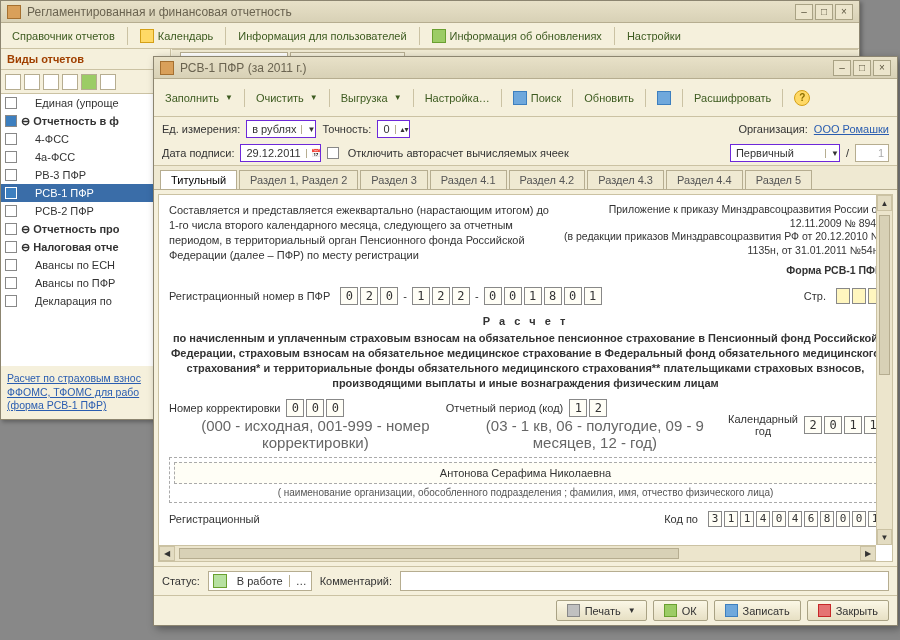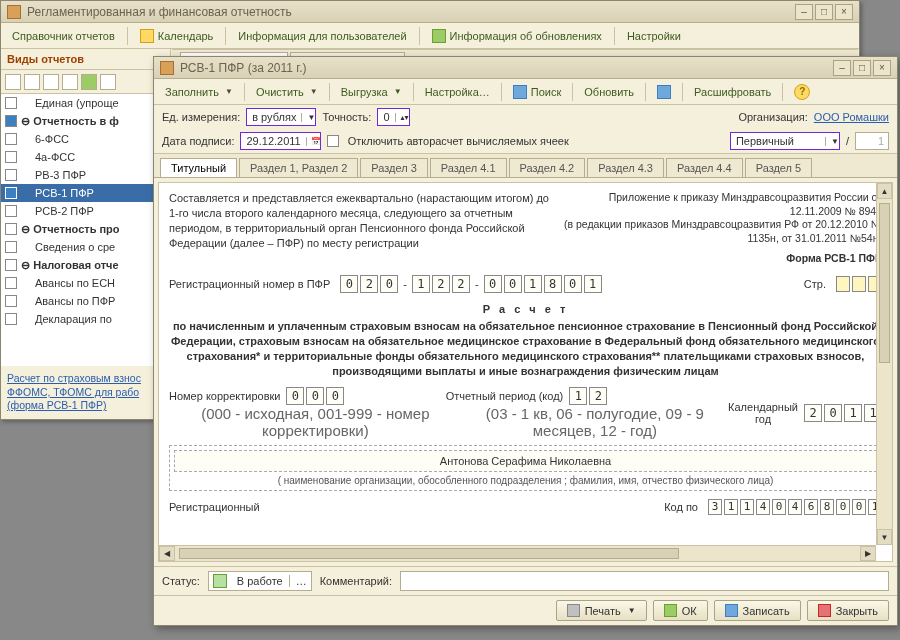--- a/index.html
+++ b/index.html
@@ -106,21 +106,21 @@
   .parent-tab.active { background:#fff; color:#000;}
 
   
   .win-child {
     position:absolute; left:153px; top:56px; width:745px; height:570px;
     background:#f5f0dc; border:1px solid #8c8570;
     box-shadow:3px 3px 8px rgba(0,0,0,.35);
     display:flex; flex-direction:column;
   }
   .child-toolbar {
-    height:26px; background:#f5f0dc; border-bottom:1px solid #cbc2a3;
+    height:38px; background:#f5f0dc; border-bottom:1px solid #cbc2a3;
     display:flex; align-items:center; padding:0 4px; gap:1px;
   }
   .caret { font-size:8px; margin-left:2px; }
   .row-params {
     display:flex; align-items:center; gap:6px; padding:3px 8px;
     background:#f5f0dc;
   }
   .lbl { color:#333; }
   .field {
     border:1px solid #b6ad90; background:#fff; padding:1px 4px; height:18px;
@@ -270,21 +270,21 @@
             <span>Единая (упроще</span>
           </div>
           <div class="tree-row group">
             <span class="cb checked"></span>
             <span style="margin-right:3px;">⊖</span>
             <span>Отчетность в ф</span>
           </div>
           <div class="tree-row">
             <span class="cb"></span>
             <span class="tree-indent"></span>
-            <span>6-ФСС</span>
+            <span>4-ФСС</span>
           </div>
           <div class="tree-row">
             <span class="cb"></span>
             <span class="tree-indent"></span>
             <span>4а-ФСС</span>
           </div>
           <div class="tree-row">
             <span class="cb"></span>
             <span class="tree-indent"></span>
             <span>РВ-3 ПФР</span>
@@ -296,25 +296,20 @@
           </div>
           <div class="tree-row">
             <span class="cb"></span>
             <span class="tree-indent"></span>
             <span>РСВ-2 ПФР</span>
           </div>
           <div class="tree-row group">
             <span class="cb"></span>
             <span style="margin-right:3px;">⊖</span>
             <span>Отчетность про</span>
-          </div>
-          <div class="tree-row">
-            <span class="cb"></span>
-            <span class="tree-indent"></span>
-            <span>Сведения о сре</span>
           </div>
           <div class="tree-row group">
             <span class="cb"></span>
             <span style="margin-right:3px;">⊖</span>
             <span>Налоговая отче</span>
           </div>
           <div class="tree-row">
             <span class="cb"></span>
             <span class="tree-indent"></span>
             <span>Авансы по ЕСН</span>

